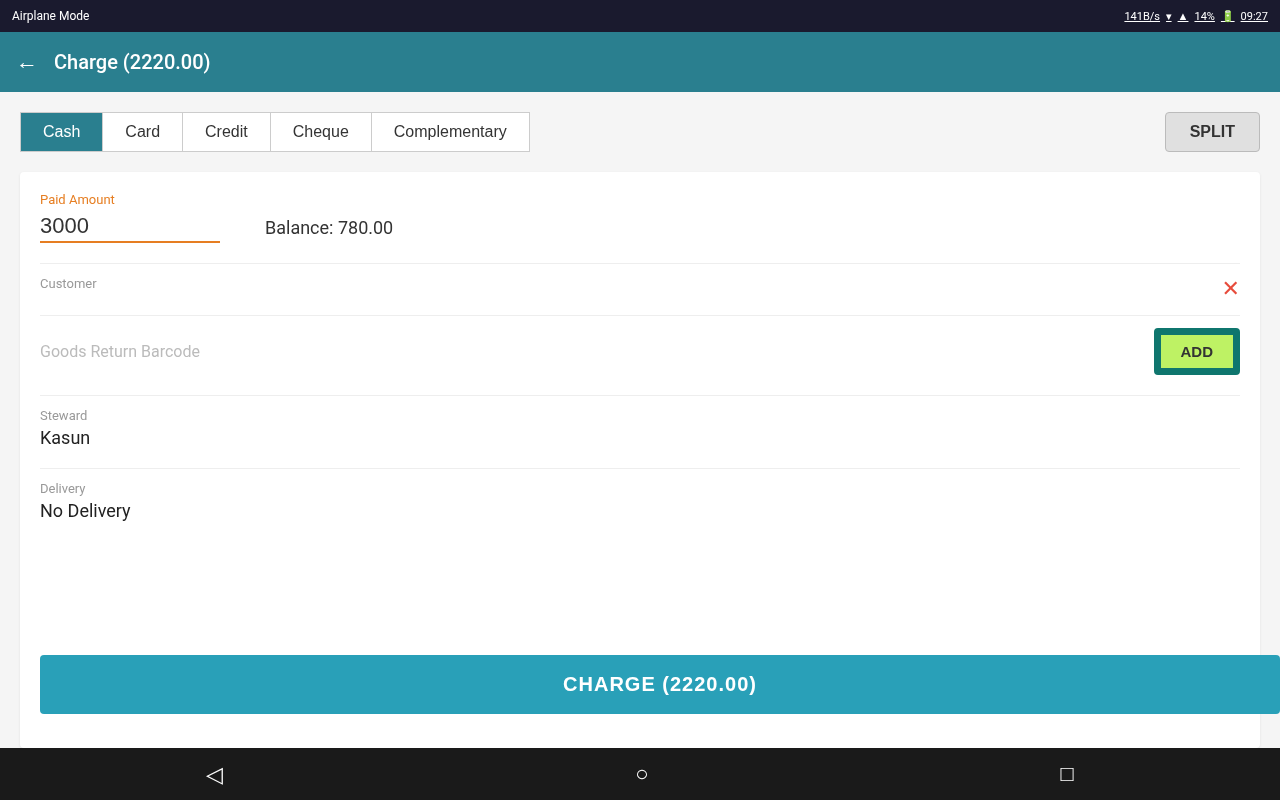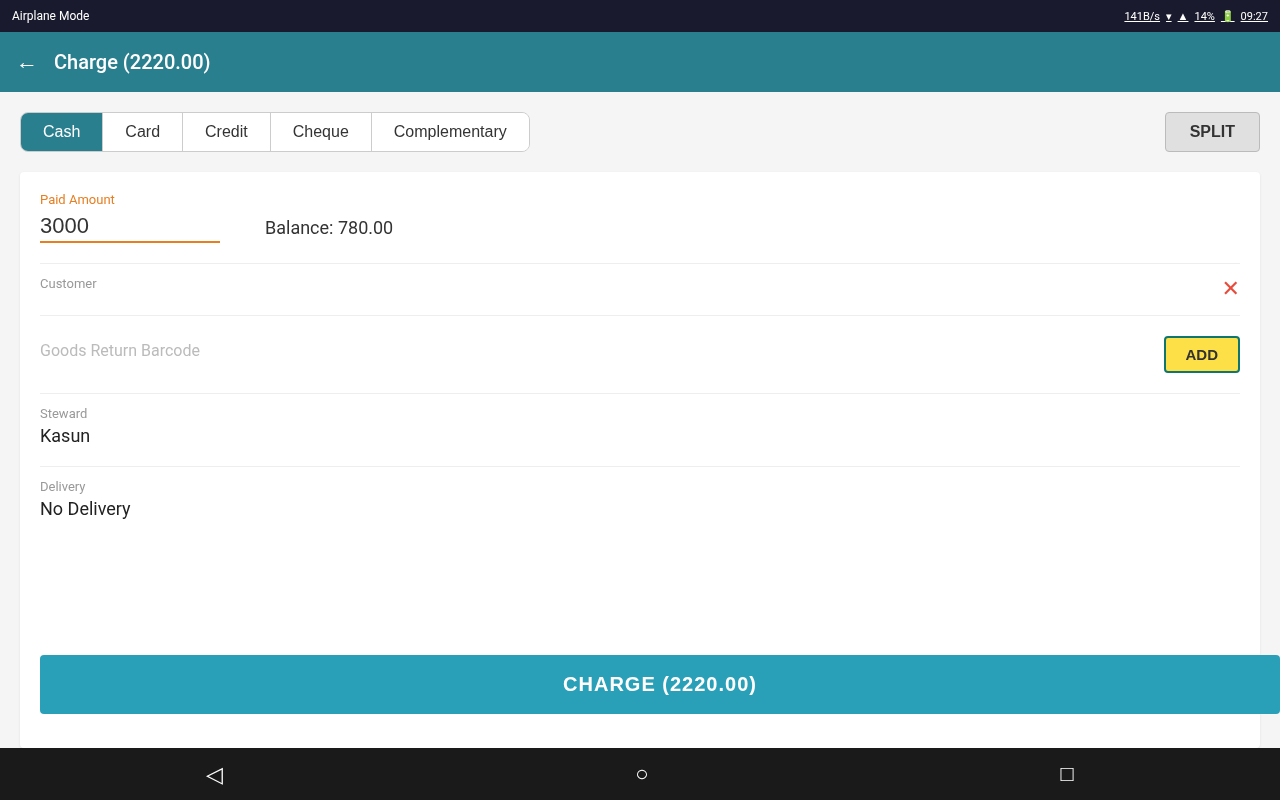--- a/index.html
+++ b/index.html
@@ -67,21 +67,21 @@
     .tabs-row {
       display: flex;
       align-items: center;
       justify-content: space-between;
       margin-bottom: 20px;
     }
     .tabs {
       display: flex;
       gap: 0;
       border: 1px solid #ccc;
-      border-radius: 8px;
+      border-radius: 0;
       overflow: hidden;
     }
     .tab {
       padding: 10px 22px;
       font-size: 16px;
       border: none;
       background: #fff;
       cursor: pointer;
       border-right: 1px solid #ccc;
       color: #333;
@@ -175,28 +175,27 @@
       align-items: center;
       justify-content: space-between;
       margin-bottom: 20px;
     }
     .barcode-placeholder {
       font-size: 16px;
       color: #bbb;
     }
     .add-btn {
       padding: 8px 20px;
-      background: #fde047;
-      border: 2px solid #0f766e;
+      background: #bef264;
+      border: 7px solid #0f766e;
       border-radius: 4px;
       font-size: 15px;
       font-weight: 600;
       color: #333;
       cursor: pointer;
-      margin-top: 8px;
     }
 
     
     .steward-section {
       margin-bottom: 20px;
     }
 
     
     .delivery-section {
       margin-bottom: 20px;

